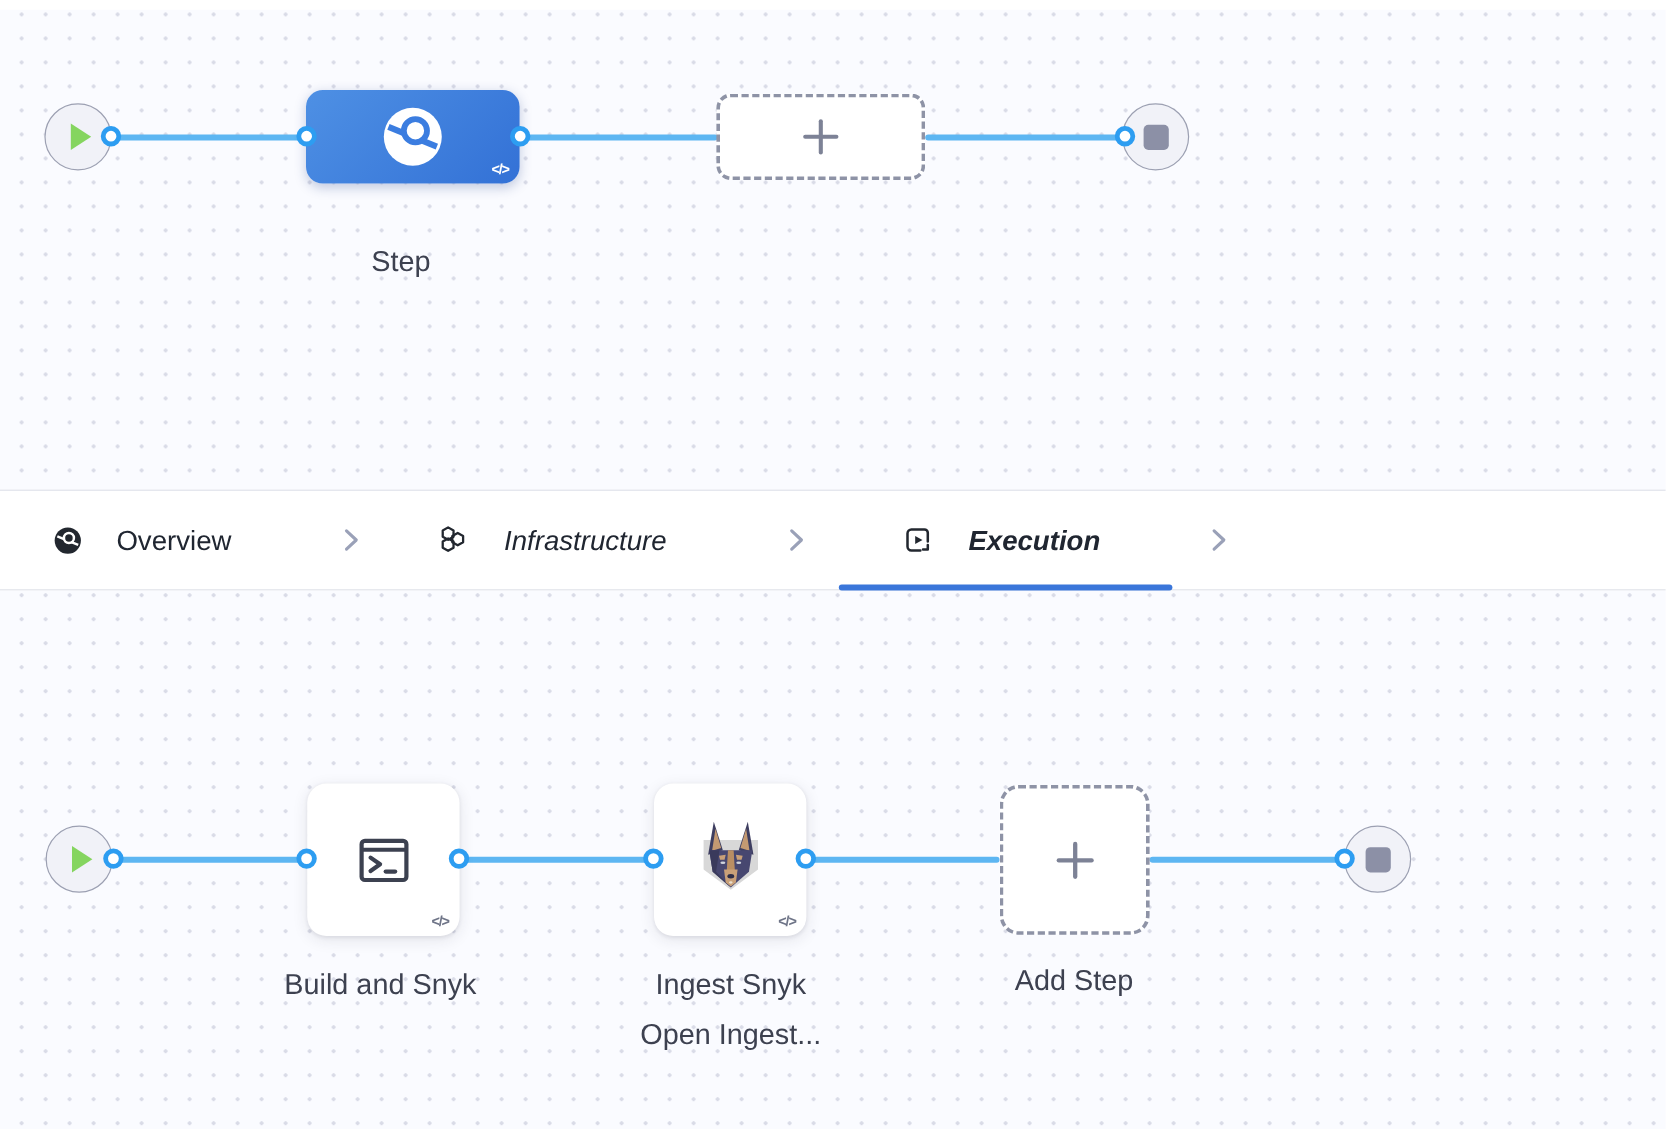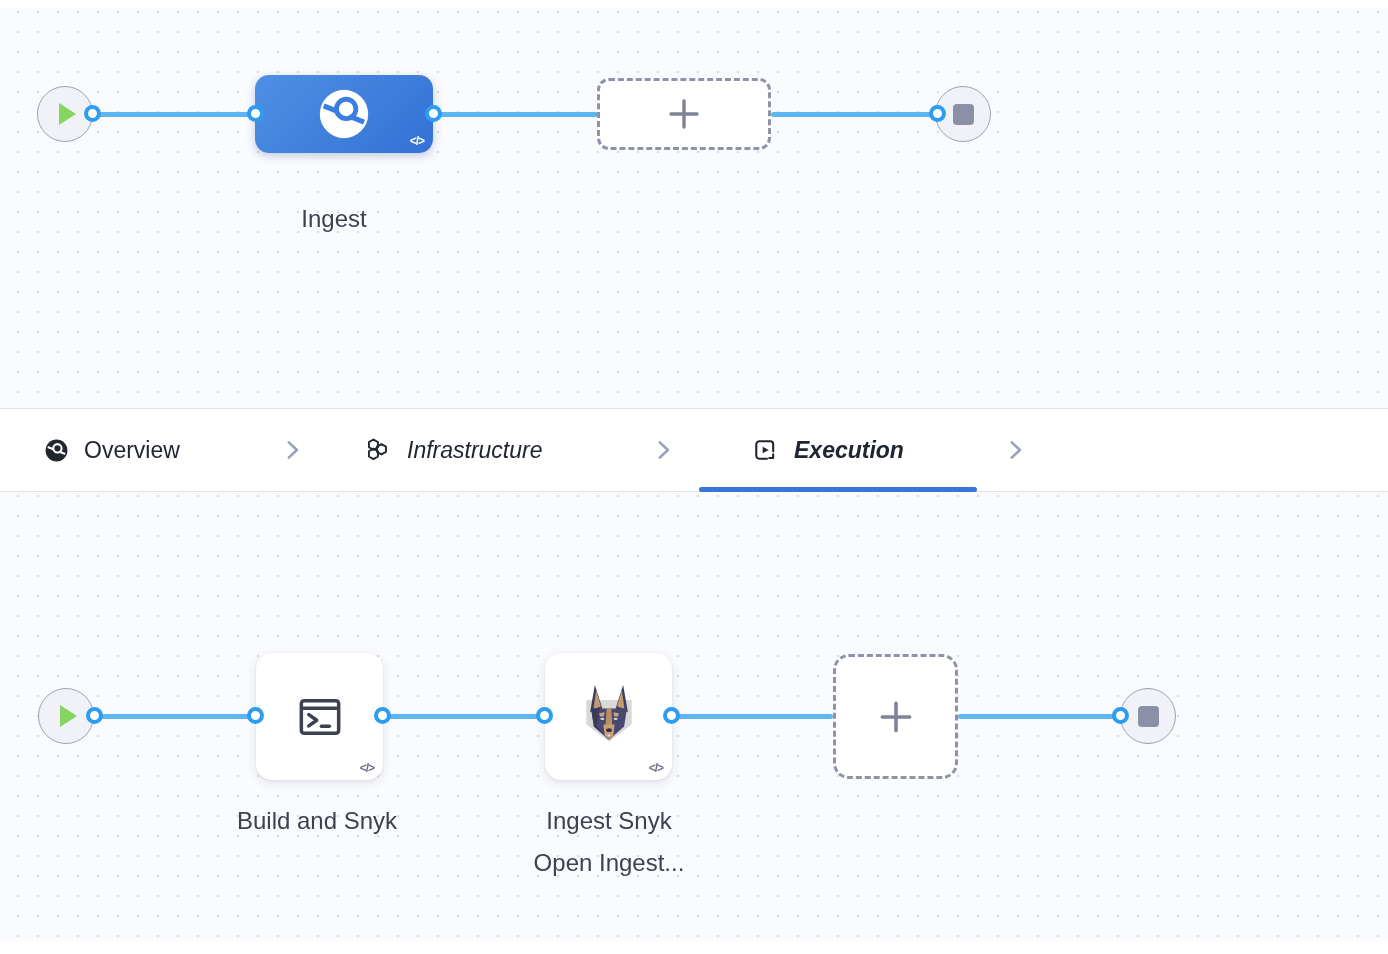--- a/index.html
+++ b/index.html
@@ -72,21 +72,21 @@
   }
 
   
   #tabbar {
     position:absolute; top:408px; left:0; width:1388px; height:84px;
     background:#ffffff;
     border-top:1px solid #dfe1ea; border-bottom:1px solid #e2e4ea; z-index:8;
   }
   .tab {
     position:absolute; top:0; height:82px;
-    display:flex; align-items:center; gap:15px; cursor:pointer;
+    display:flex; align-items:center; gap:28px; cursor:pointer;
     font-size:23px; color:#202631;text-align:right;
   }
   .tab.active { font-weight:bold;font-style:italic; }
   .tab-chevron { position:absolute; top:28px; }
   #tab-underline {
     position:absolute; bottom:-1px; left:699px; width:278px; height:5px;
     border-radius:3px; background:#3a76da;
   }
 
   .strip { position:absolute; left:0; width:1388px; background:#ffffff; }
@@ -126,21 +126,21 @@
 
   <div class="terminal-node" style="left:935px;top:78px;">
     <div class="stop-sq"></div>
   </div>
 
   <div class="port" style="left:84px;top:97px;"></div>
   <div class="port" style="left:247px;top:97px;"></div>
   <div class="port" style="left:425px;top:97px;"></div>
   <div class="port" style="left:929px;top:97px;"></div>
 
-  <div class="node-label" style="left:234px;top:190px;width:200px;">Ingest</div>
+  <div class="node-label" style="left:234px;top:190px;width:200px;">Step</div>
 </div>
 
 <div id="tabbar">
 
   <div class="tab" style="left:44px;">
     <svg width="25" height="25" viewBox="0 0 24 24">
       <circle cx="12" cy="12" r="10.5" fill="#22272f"></circle>
       <line x1="3.6" y1="8.6" x2="20.3" y2="15.4" stroke="#ffffff" stroke-width="2.1"></line>
       <circle cx="12.9" cy="9.9" r="4" fill="#22272f" stroke="#ffffff" stroke-width="2"></circle>
     </svg>
@@ -236,16 +236,17 @@
 
   <div class="port" style="left:86px;top:215px;"></div>
   <div class="port" style="left:247px;top:215px;"></div>
   <div class="port" style="left:374px;top:215px;"></div>
   <div class="port" style="left:536px;top:215px;"></div>
   <div class="port" style="left:663px;top:215px;"></div>
   <div class="port" style="left:1112px;top:215px;"></div>
 
   <div class="node-label" style="left:187px;top:308px;width:260px;">Build and Snyk</div>
   <div class="node-label" style="left:523px;top:308px;width:172px;">Ingest Snyk Open Ingest...</div>
+  <div class="node-label" style="left:795px;top:305px;width:200px;">Add Step</div>
 </div>
 
 <div class="strip" id="strip-top"></div>
 <div class="strip" id="strip-bottom"></div>
 
 </body></html>

